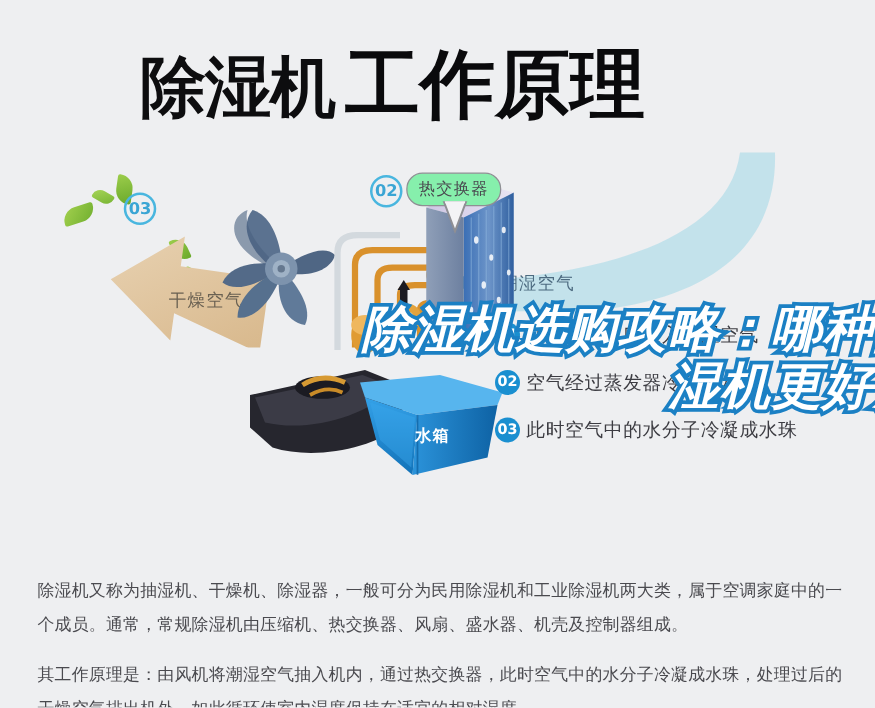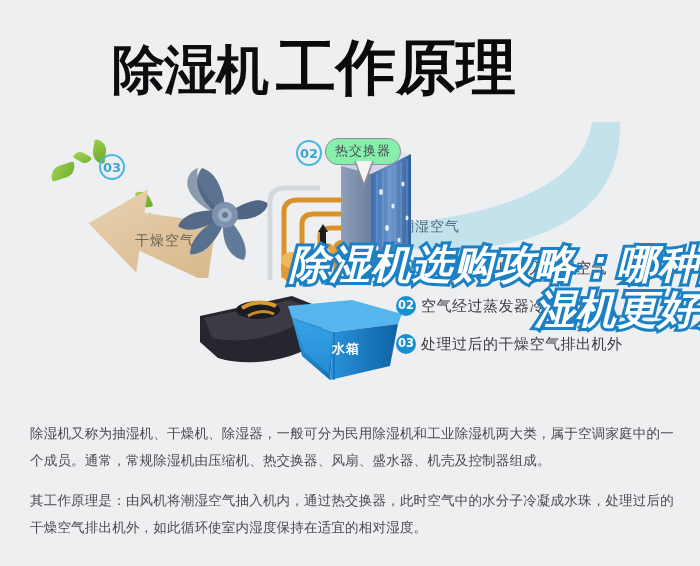--- a/index.html
+++ b/index.html
@@ -135,21 +135,21 @@
     -webkit-text-stroke:6px #1b80c4;
     paint-order:stroke fill;
     text-shadow:0 0 0 #1b80c4;
   }
   .ov-line.l2{ margin-top:2px;padding-left:15px; }
 
   
   .copy{ position:absolute; left:30px; top:420px; width:646px; }
   .copy p{
     font-size:13.5px; color:#4a4a4f; line-height:2.0;
-    letter-spacing:0.2px; text-align:left;
+    letter-spacing:0.2px; text-align:left;margin-top:40px;
   }
   .copy p.p2{ margin-top:14px;font-family:Liberation Mono, monospace; }
 </style>
 </head>
 <body>
 
 <div id="page">
 
   <div class="title-row">
     <span class="title-a">除湿机</span><span class="title-b">工作原理</span>
@@ -320,21 +320,21 @@
     <div class="step">
       <div class="step-badge">01</div>
       <div class="step-text">从下部进风口吸入潮湿空气</div>
     </div>
     <div class="step">
       <div class="step-badge">02</div>
       <div class="step-text">空气经过蒸发器冷凝成水珠</div>
     </div>
     <div class="step">
       <div class="step-badge">03</div>
-      <div class="step-text">处理过后的干燥空气排出机外</div>
+      <div class="step-text">此时空气中的水分子冷凝成水珠</div>
     </div>
   </div>
 
   <div class="overlay">
     <span class="ov-line l1">除湿机选购攻略：哪种除</span>
     <span class="ov-line l2">湿机更好用</span>
   </div>
 
   <div class="copy">
     <p class="p1">除湿机又称为抽湿机、干燥机、除湿器，一般可分为民用除湿机和工业除湿机两大类，属于空调家庭中的一个成员。通常，常规除湿机由压缩机、热交换器、风扇、盛水器、机壳及控制器组成。</p>

